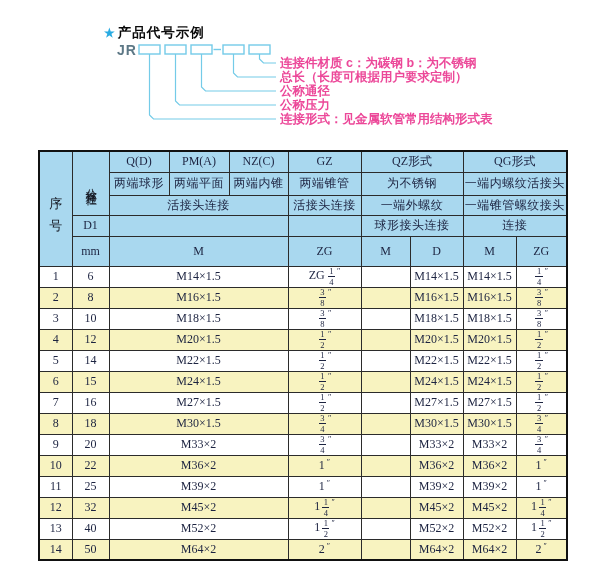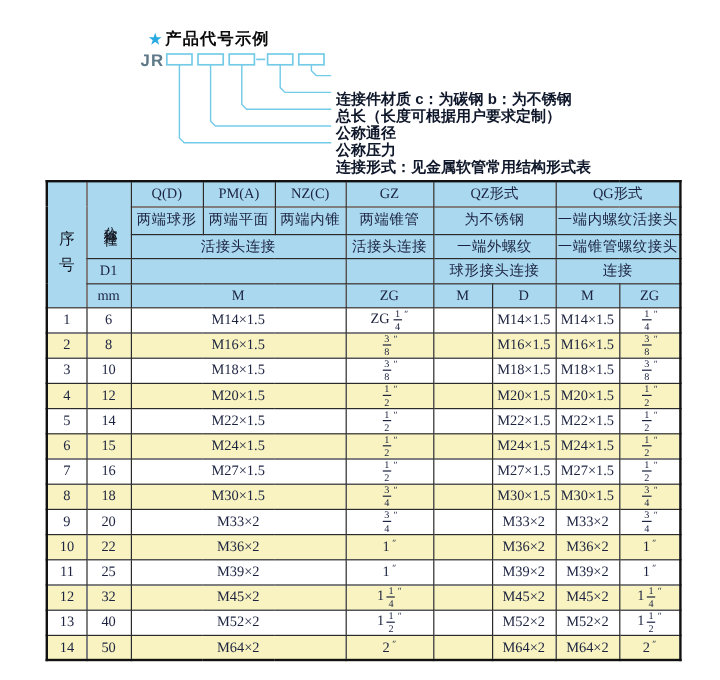--- a/index.html
+++ b/index.html
@@ -11,42 +11,42 @@
     --navy:#1b2f55;
     --ink:#141722;
     --body-ink:#1c2340;
   }
   html,body{margin:0;padding:0;background:#fff;}
   .page{position:relative;width:600px;height:567px;background:#fff;overflow:hidden;
         font-family:"Liberation Sans",sans-serif;}
 
   
   .diag-svg{position:absolute;left:0;top:0;width:600px;height:130px;}
-  .diag-heading{position:absolute;left:124px;top:24px;font-size:13.5px;font-weight:bold;
+  .diag-heading{position:absolute;left:104px;top:24px;font-size:13.5px;font-weight:bold;
                 color:#0a0a0a;letter-spacing:1px;white-space:nowrap;}
   .diag-heading .star{color:var(--accent);margin-right:2px;font-size:12px;}
   .code-prefix{position:absolute;left:117px;top:42px;font-size:14px;font-weight:bold;
                color:#5d7886;letter-spacing:1px;}
   .diag-label{position:absolute;left:280px;height:14px;line-height:14px;font-size:12.5px;
-              font-weight:bold;color:#0f172a;white-space:nowrap;margin-top:20px;}
+              font-weight:bold;color:#ec4899;white-space:nowrap;}
 
   
   .tbl-title{position:absolute;left:24px;top:123px;margin:0;font-size:19.5px;font-weight:bold;
              color:#050505;letter-spacing:2.5px;font-family:"Liberation Serif",serif;}
 
   
   .reftable{position:absolute;left:38px;top:150px;width:528px;border-collapse:collapse;
             table-layout:fixed;font-family:"Liberation Serif",serif;border:2px solid #111;}
   .reftable td,.reftable th{border:1px solid var(--border);text-align:center;vertical-align:middle;
             padding:0;font-weight:normal;overflow:hidden;font-size:12px;color:var(--body-ink);}
   .reftable thead td,.reftable thead th{background:var(--header-bg);}
   .code{color:var(--navy);font-size:12px;}
   .cn{color:var(--ink);font-size:11.5px;letter-spacing:0.5px;}
   .unit{color:var(--navy);font-size:11.5px;}
-  .h1{height:21px;} .h2{height:23px;} .h3{height:20px;} .h4{height:21px;} .h5{height:20px;}
+  .h1{height:21px;} .h2{height:23px;} .h3{height:20px;} .h4{height:21px;} .h5{height:30px;}
   .reftable tbody tr{height:21px;}
   .reftable tbody tr:nth-child(even){background:var(--row-alt);}
   .vno{writing-mode:vertical-lr;letter-spacing:24px;font-size:13px;color:var(--ink);
        margin:0 auto;line-height:1;}
   .vdn{writing-mode:vertical-lr;letter-spacing:2px;font-size:11.5px;color:var(--ink);
        margin:0 auto;line-height:1;}
   .frac{display:inline-block;vertical-align:middle;line-height:1;font-size:8.5px;
         text-align:center;margin:0 1px;}
   .frac .num{display:block;border-bottom:1px solid var(--body-ink);padding:0 1.5px 1px;}
   .frac .den{display:block;padding-top:1px;}

